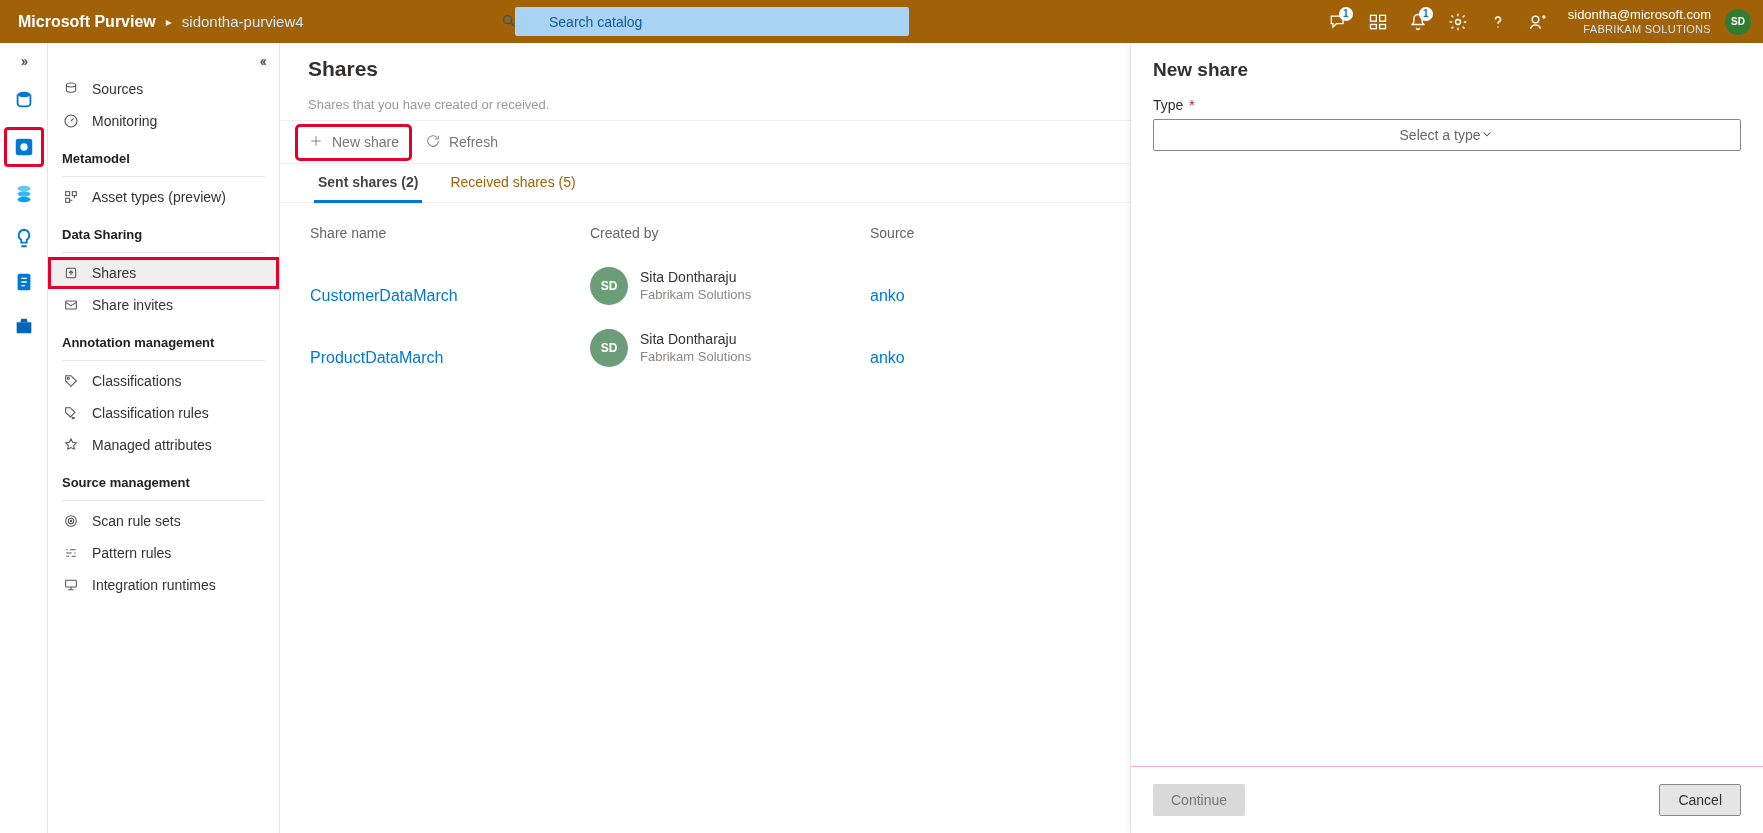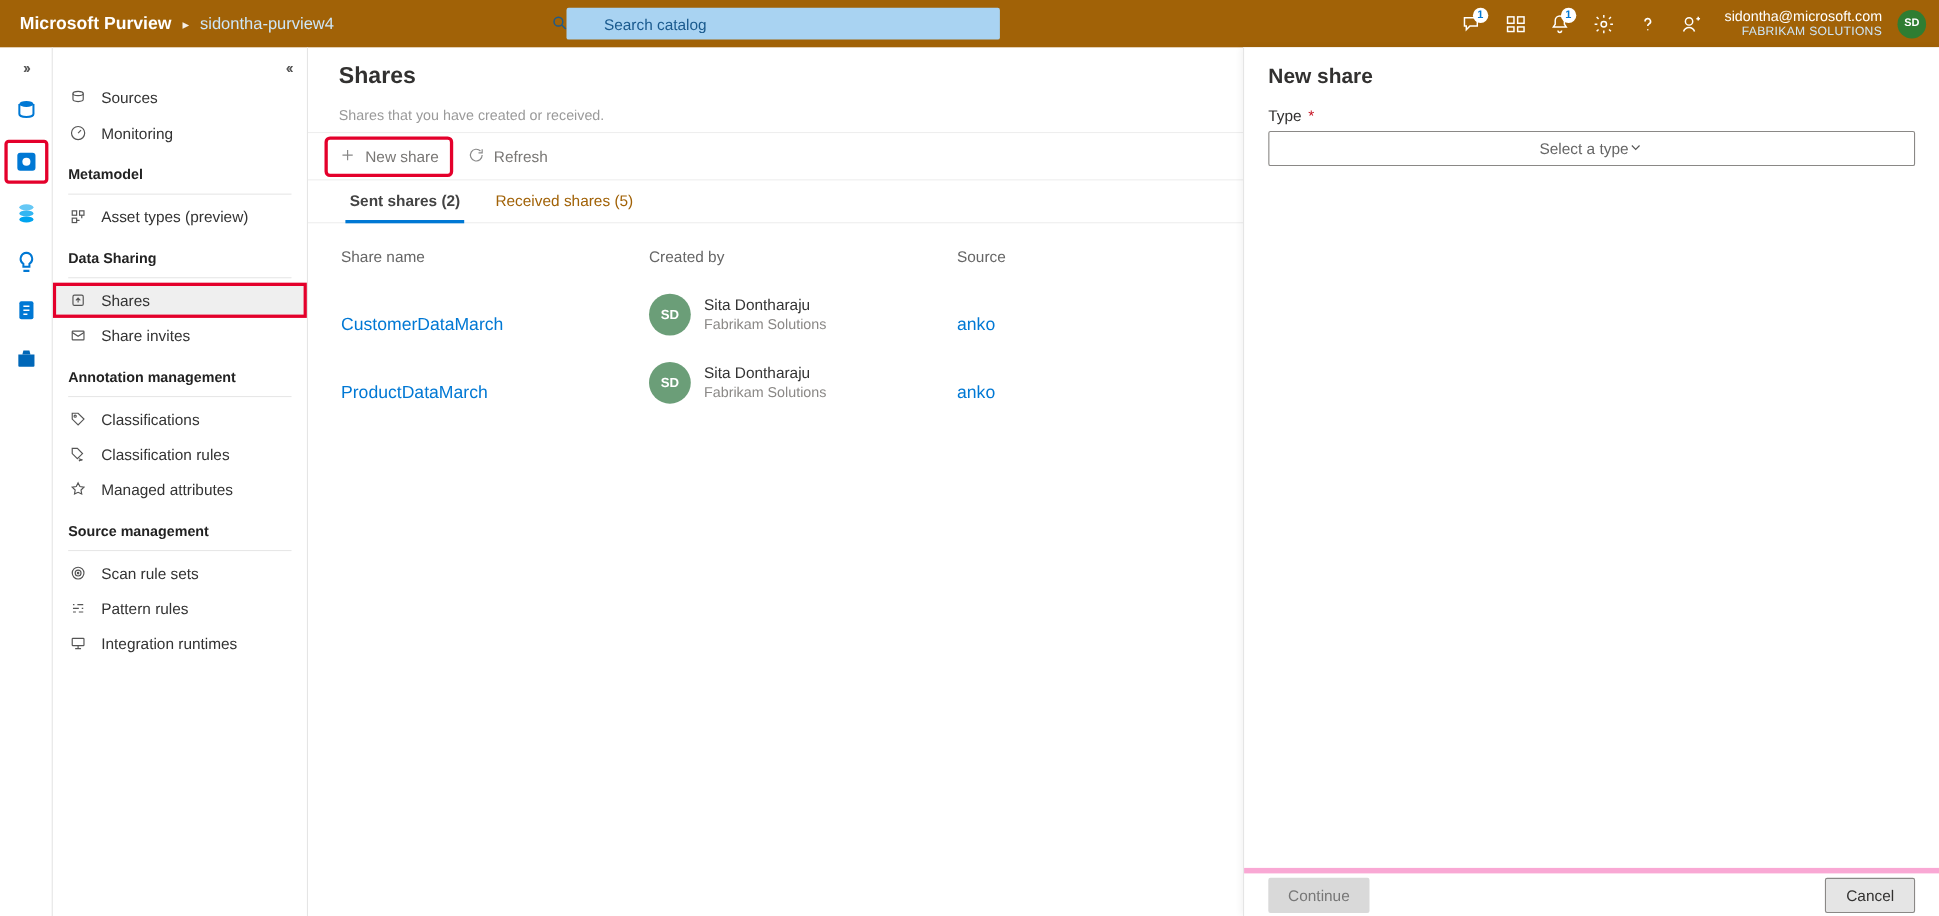--- a/index.html
+++ b/index.html
@@ -73,21 +73,21 @@
     .corg { font-size: 13px; color: #8a8886; line-height: 1.25; }
 
     
     .panel { width: 633px; border-left: 1px solid #e5e5e5; background: #fff; display: flex; flex-direction: column; box-shadow: -2px 0 6px rgba(0,0,0,.05); }
     .panel-head { padding: 16px 22px 6px; font-size: 19px; font-weight: 600; color: #323130; }
     .panel-body { padding: 10px 22px; flex: 1; font-size: 14px; }
     .field-label { font-size: 14px; color: #323130; margin-bottom: 6px; }
     .req { color: #c50f1f; margin-left: 2px; }
     .select { border: 1px solid #8a8886; border-radius: 2px; height: 32px; display: flex; align-items: center; justify-content: center; padding: 0 10px; color: #666; background: #fff; cursor: pointer; }
     .select svg { width: 14px; height: 14px; color: #555; }
-    .panel-foot { border-top: 5px solid #f9a8d4; height: 44px; display: flex; align-items: center; justify-content: space-between; padding: 0 22px; }
+    .panel-foot { border-top: 1px solid #f9a8d4; height: 67px; display: flex; align-items: center; justify-content: space-between; padding: 0 22px; }
     .btn { height: 32px; padding: 0 18px; border-radius: 2px; font-size: 14px; cursor: pointer; display: inline-flex; align-items: center; }
     .btn.primary { background: #d9d9d9; color: #777; }
     .btn.default { background: #e5e5e5; border: 1px solid #8a8886; color: #323130; }
   </style>
 </head>
 <body>
 
 <div class="header">
   <span class="product">Microsoft Purview</span>
   <span class="chev">▸</span>

